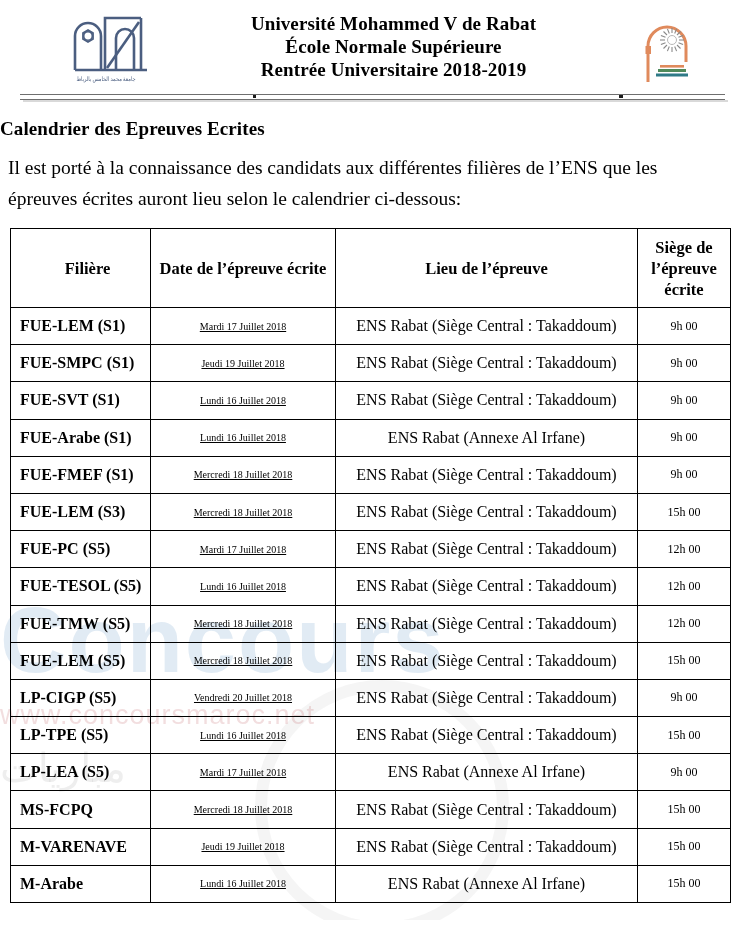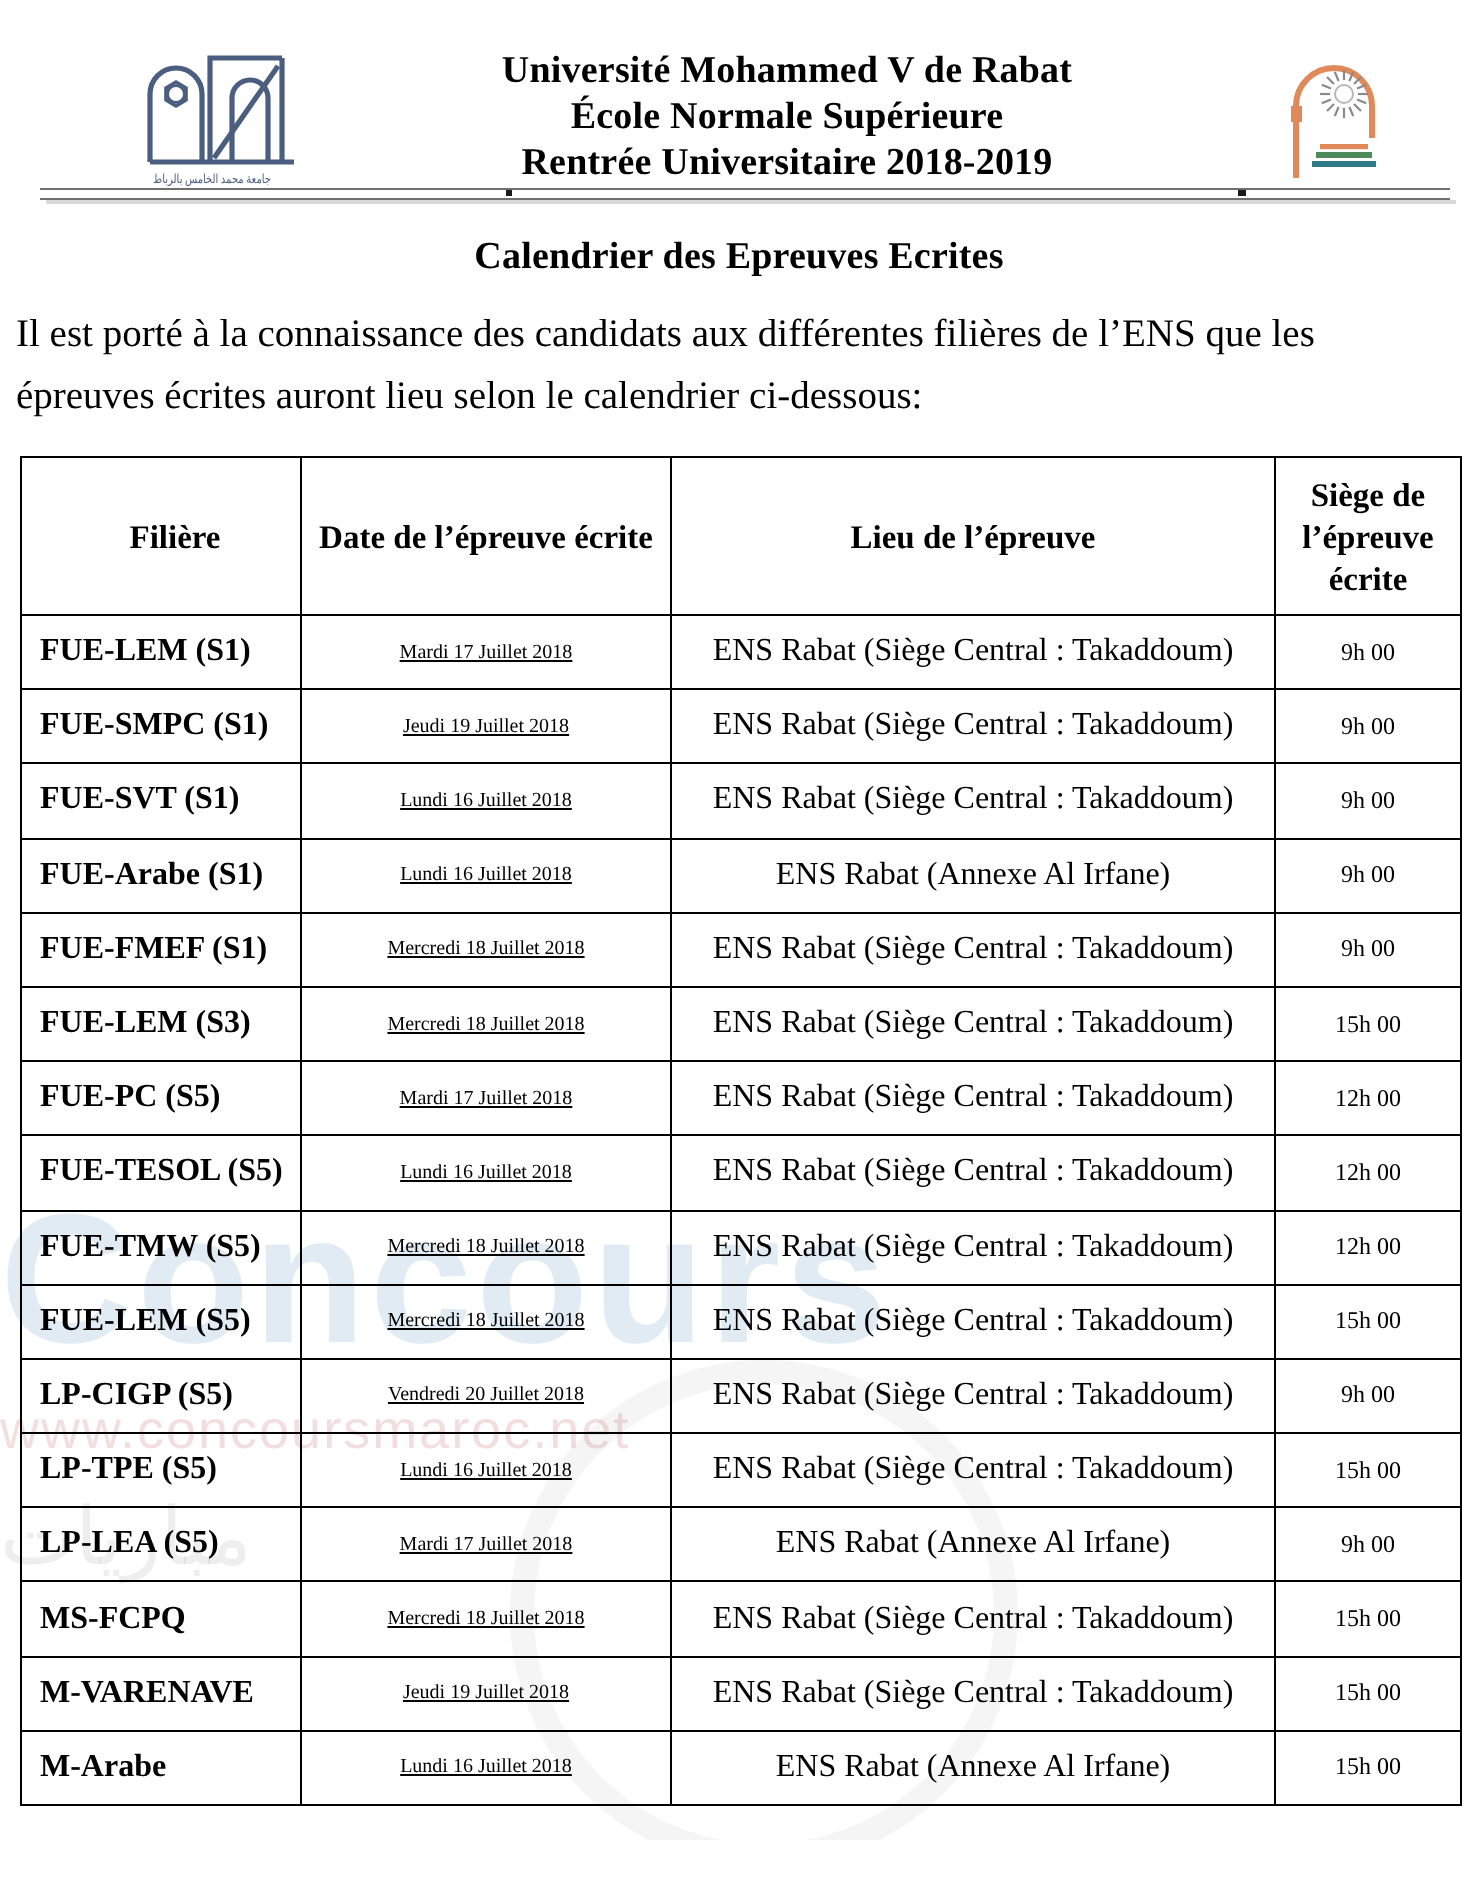--- a/index.html
+++ b/index.html
@@ -15,21 +15,21 @@
     font-family: "Liberation Serif", "DejaVu Serif", serif;
     color: #000000;
     overflow: hidden;
   }
 
   
   .masthead {
     position: relative;
     height: 93px;
     display: flex;
-    align-items: flex-end;
+    align-items: flex-start;
     justify-content: space-between;
     padding: 4px 26px 0 46px;
     box-sizing: border-box;
   }
 
   .logo-left {
     width: 120px;
     flex: 0 0 120px;
     display: flex;
     flex-direction: column;
@@ -94,21 +94,21 @@
     top: 1.5px;
     width: 3.5px;
     height: 3.5px;
     background: #1b1b1b;
   }
   .handle.h1 { left: 33%; }
   .handle.h2 { left: 85%; }
 
   
   .doc-title {
-    text-align: center;
+    text-align: left;
     font-weight: bold;
     font-size: 19px;
     margin-top: 16px;
     letter-spacing: .1px;
   }
   .intro {
     margin: 12px 10px 0 8px;
     font-size: 19.5px;
     line-height: 31px;
     text-align: left;

